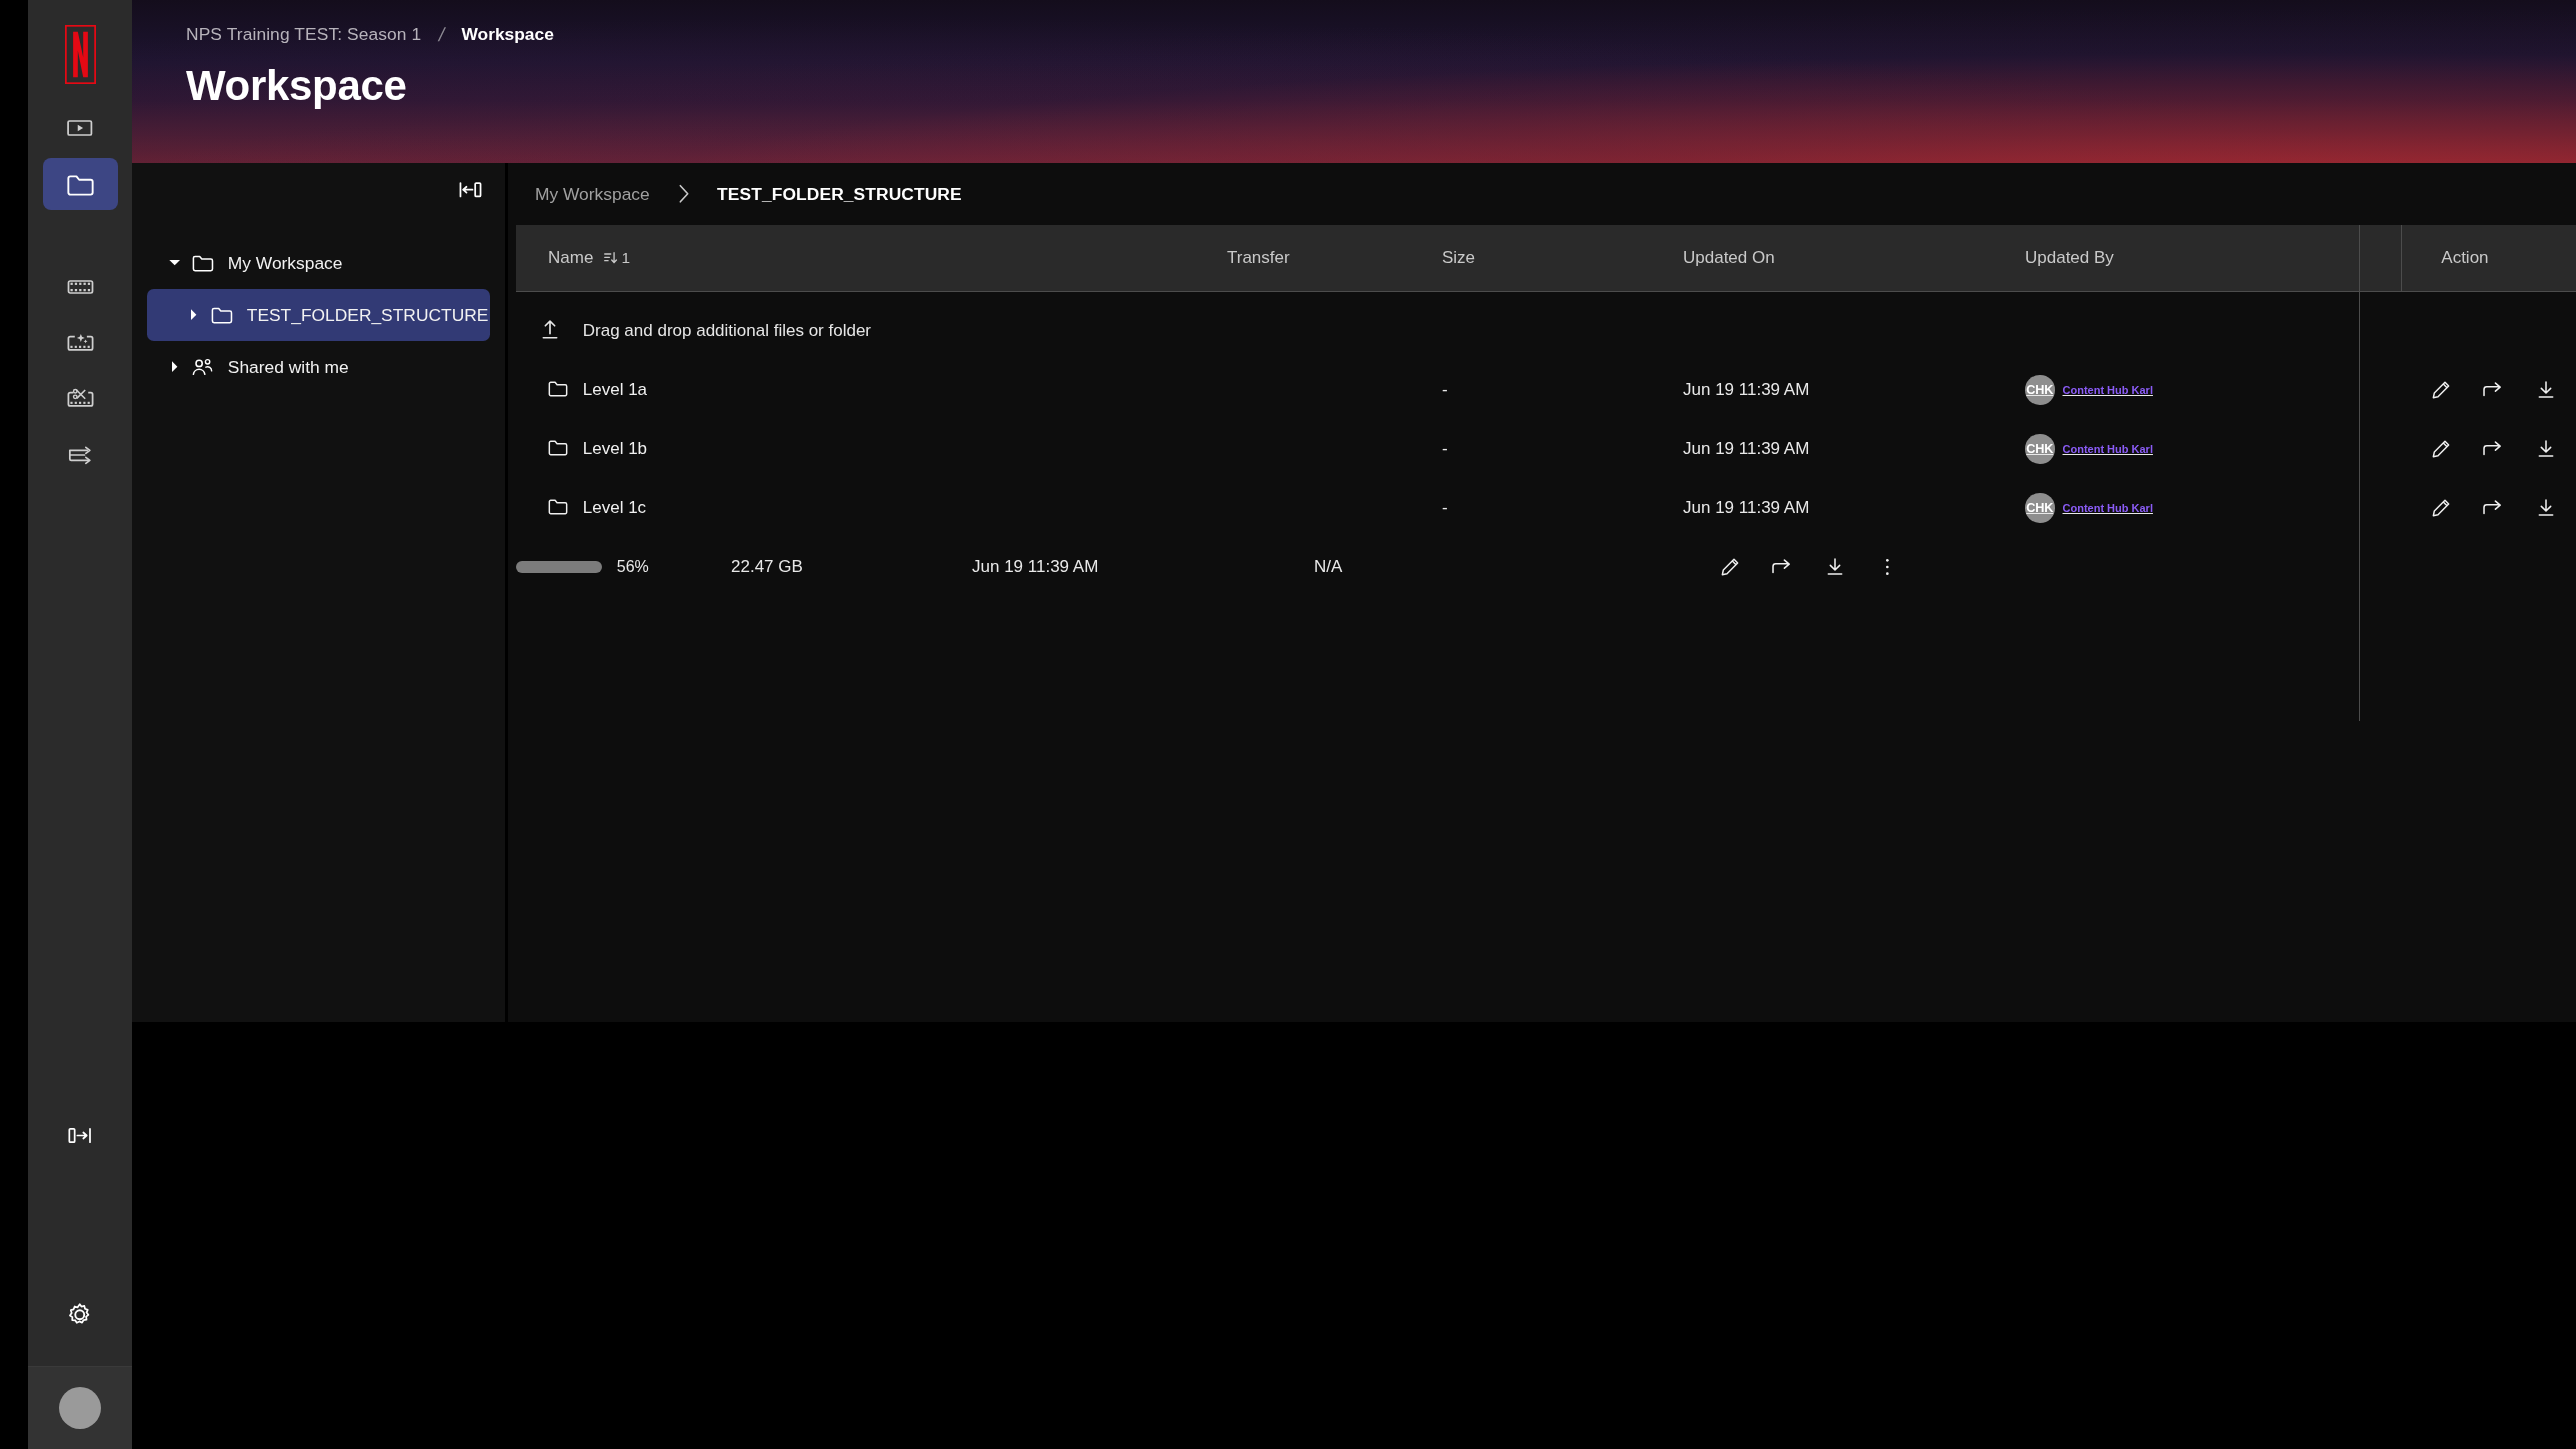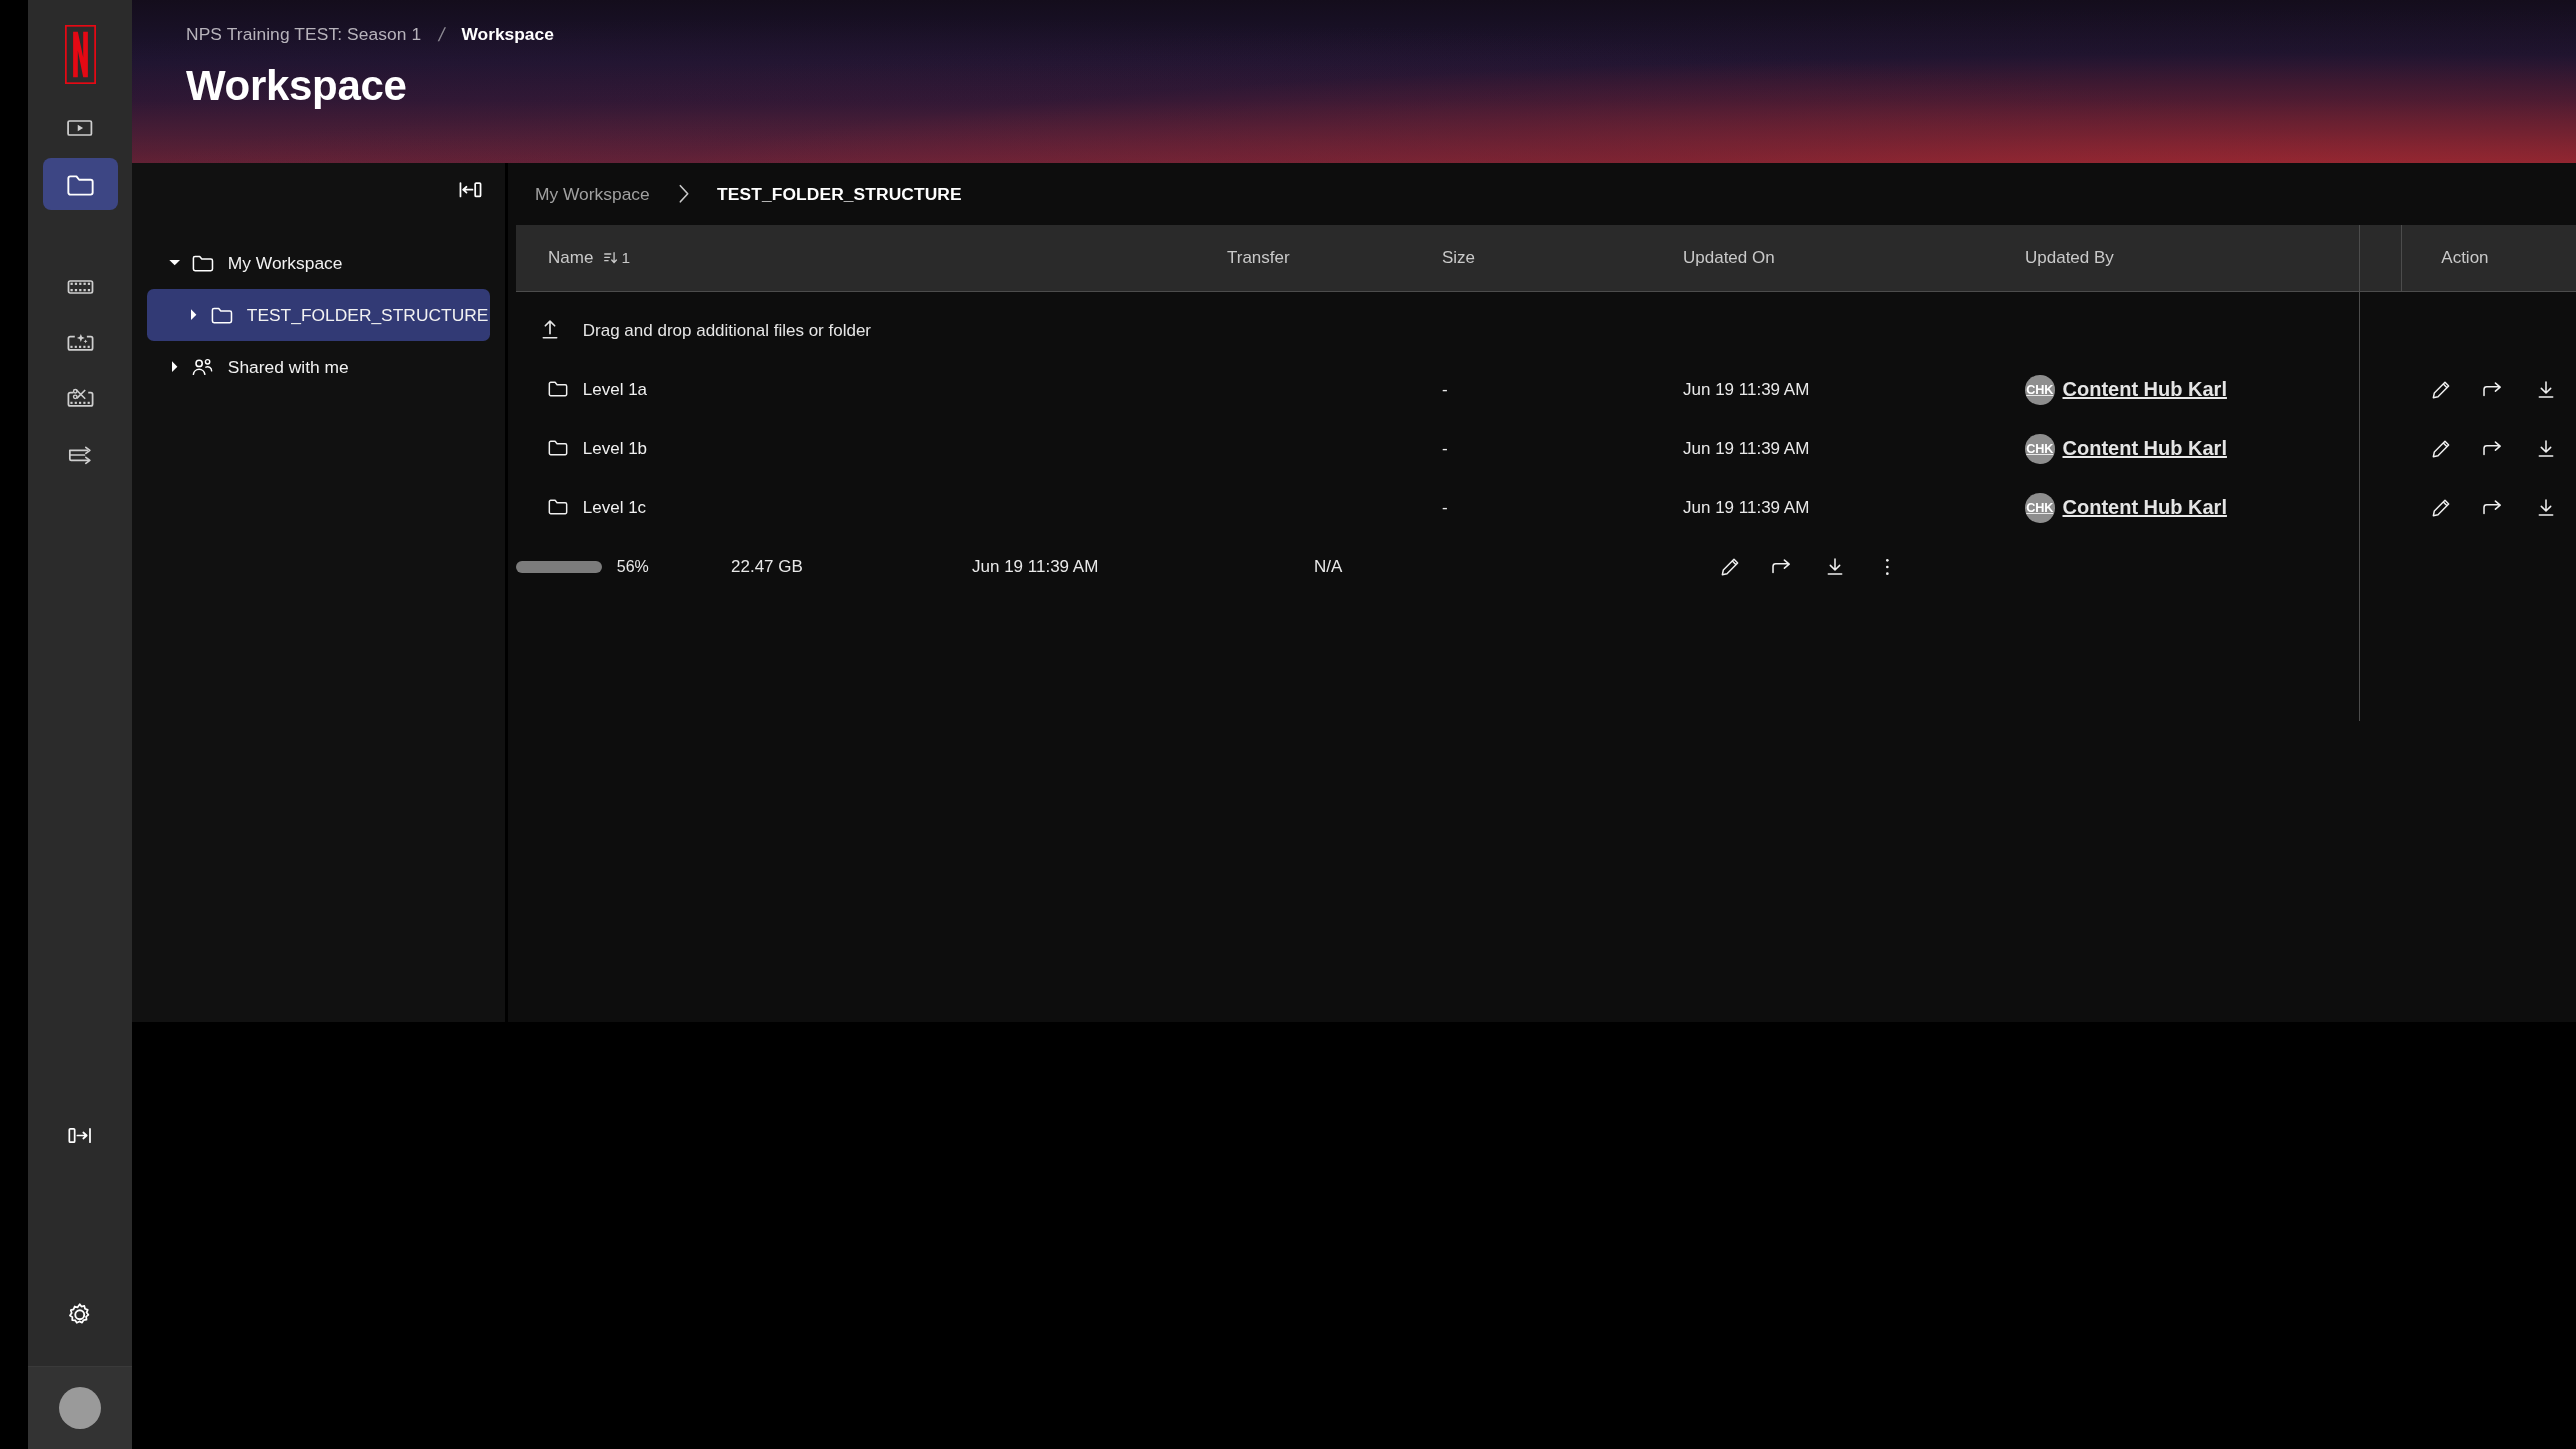--- a/index.html
+++ b/index.html
@@ -131,21 +131,21 @@
   .name-text { font-size: 17px; color: #f0f0f0; margin-left: 14.8px; }
 
   .progress-wrap { display:flex; align-items:center; }
   .pbar { width: 86px; height: 12px; border-radius: 6px; background: #7c7c7c; overflow:hidden; }
   .pfill { height: 100%; background: #3bb35e; border-radius: 6px 0 0 6px; }
   .ppct { font-size: 16px; color: #e9e9e9; margin-left: 14.8px; }
 
   .avatar-chip { display:flex; align-items:center;text-decoration:underline; }
   .avatar { width: 29.5px; height: 29.5px; border-radius: 50%; background:#8e8e8e; color:#fff;
             font-size: 12.7px; font-weight: 700; display:flex; align-items:center; justify-content:center; letter-spacing:-0.2px;}
-  .avatar-name { font-size: 20px; color: #e5e5e5; font-weight: 700; margin-left: 8px; white-space:nowrap; }
+  .avatar-name { font-size: 11px; color: #8b5cf6; font-weight: 700; margin-left: 8px; white-space:nowrap; }
 
   .actions { display:flex; align-items:center; gap: 29.5px; }
   .act-ico { width: 23px; height: 23px; display:flex; align-items:center; justify-content:center; }
 
   
   .action-rule {
     position: absolute; top: 0; width: 1.3px; background: #4c4c4c;
   }
   svg { shape-rendering: geometricPrecision; }
 </style>

